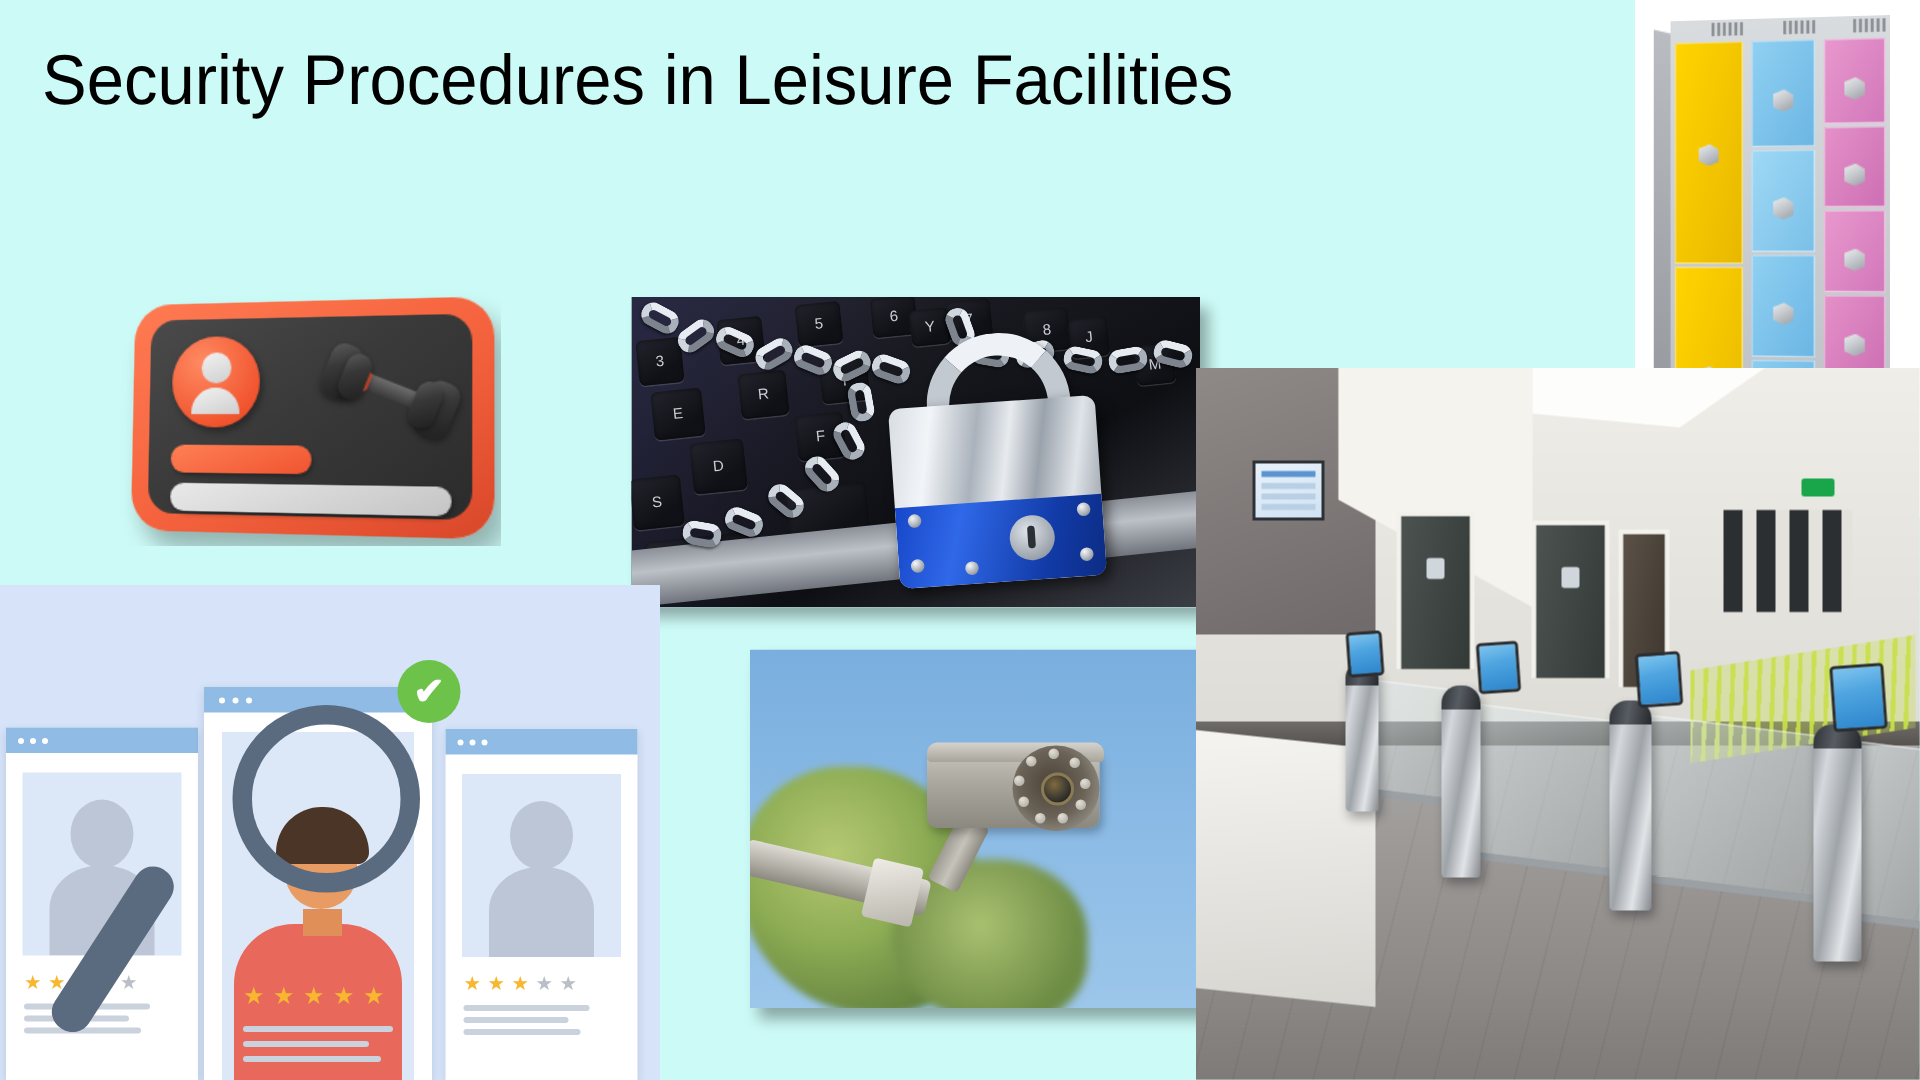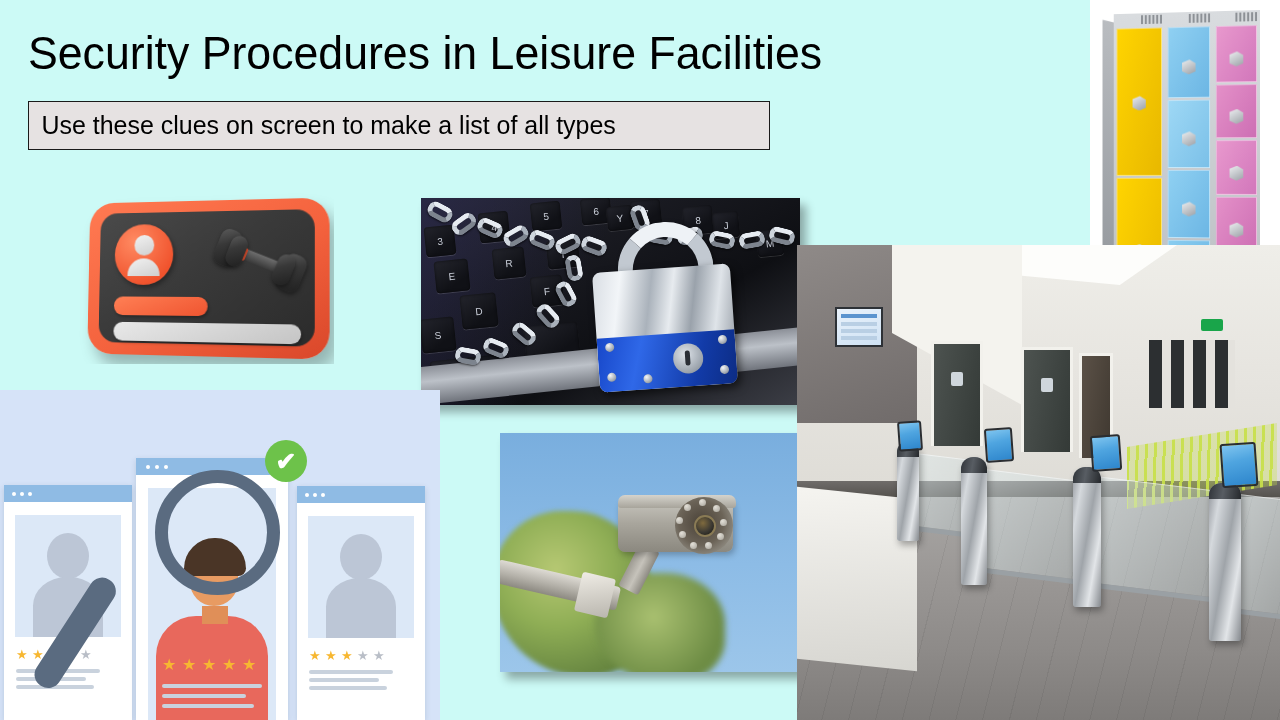--- a/index.html
+++ b/index.html
@@ -299,23 +299,20 @@
   .counter { position:absolute; left:0px; top:248px; width:120px; height:172px;
     background:linear-gradient(170deg,#f5f4f0,#d7d6d1); transform: skewY(6deg); }
 </style>
 </head>
 <body>
 
 <div class="slide">
 
   <div class="title">Security Procedures in Leisure Facilities</div>
 
-  <div class="subtitle-box">
-    <div class="subtitle-text">Use these clues on screen to make a list of all types</div>
-  </div>
 
   <div class="photo" id="card-img">
     <div class="card-outer">
       <div class="card-inner">
         <div class="card-avatar"></div>
         <div class="card-bar-orange"></div>
         <div class="card-bar-grey"></div>
         <div class="dumbbell">
           <div class="db-bar"></div>
           <div class="db-ring" style="left:26px"></div>

